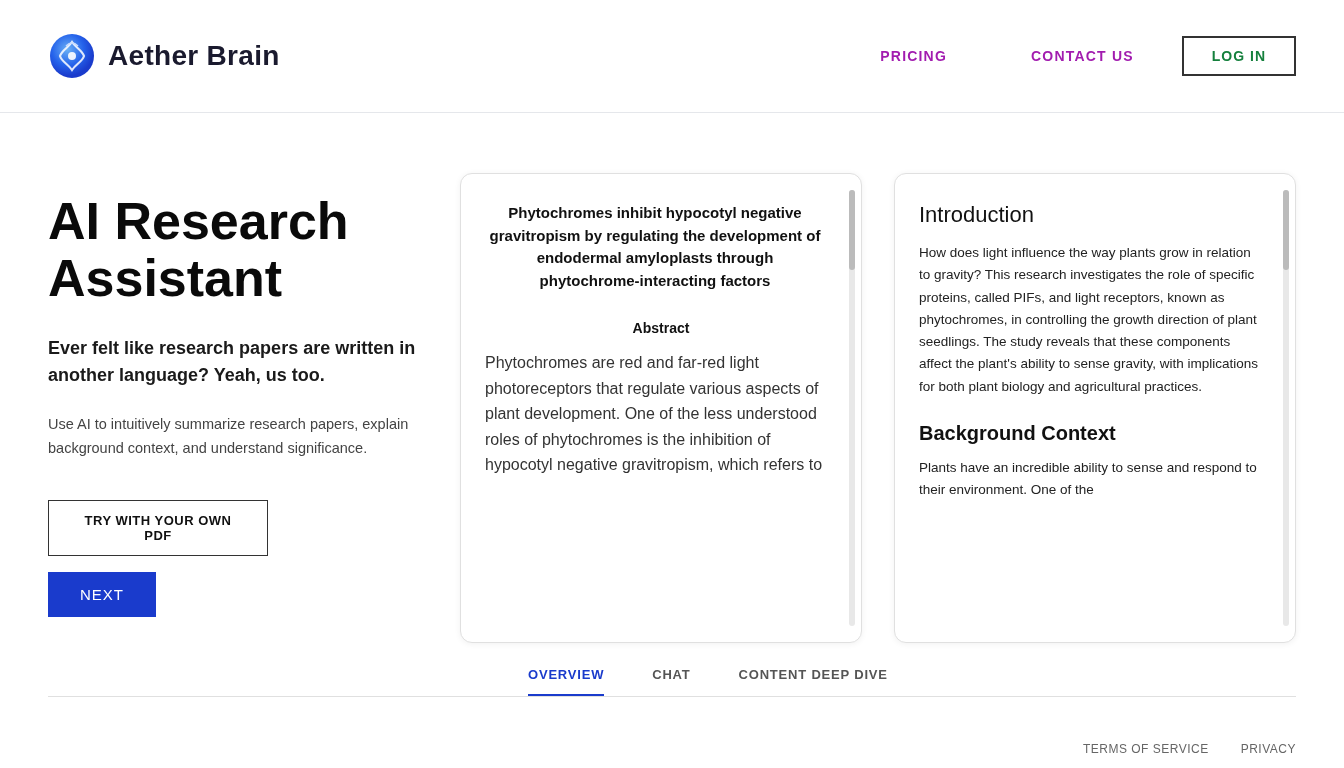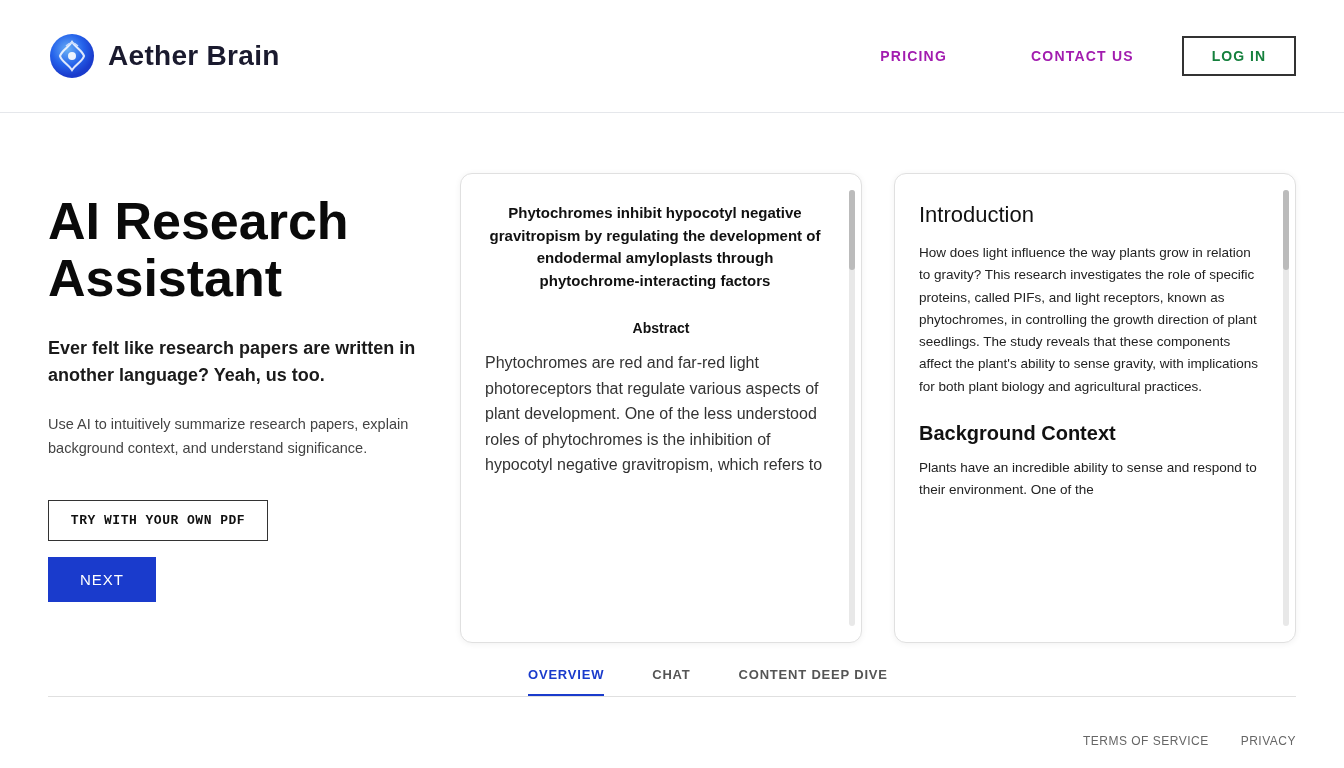--- a/index.html
+++ b/index.html
@@ -94,21 +94,20 @@
       border: 1.5px solid #333;
       background: #fff;
       font-size: 13px;
       font-weight: 600;
       letter-spacing: 0.5px;
       cursor: pointer;
       color: #111;
       margin-bottom: 16px;
       width: 220px;
       text-align: center;
-      font-family: Liberation Mono, monospace;
     }
     .next-btn {
       display: inline-block;
       padding: 14px 32px;
       background: #1a3bcc;
       color: #fff;
       font-size: 15px;
       font-weight: 400;
       letter-spacing: 1px;
       border: none;
@@ -226,21 +225,21 @@
       text-decoration: none;
     }
     .tab.active {
       color: #1a3bcc;
       border-bottom: 2.5px solid #1a3bcc;
     }
 
     
     .footer {
       position: fixed;
-      bottom: 8px;
+      bottom: 0;
       right: 48px;
       display: flex;
       gap: 32px;
       padding: 12px 0;
     }
     .footer-link {
       font-size: 12px;
       color: #666;
       text-decoration: none;
       letter-spacing: 0.5px;

